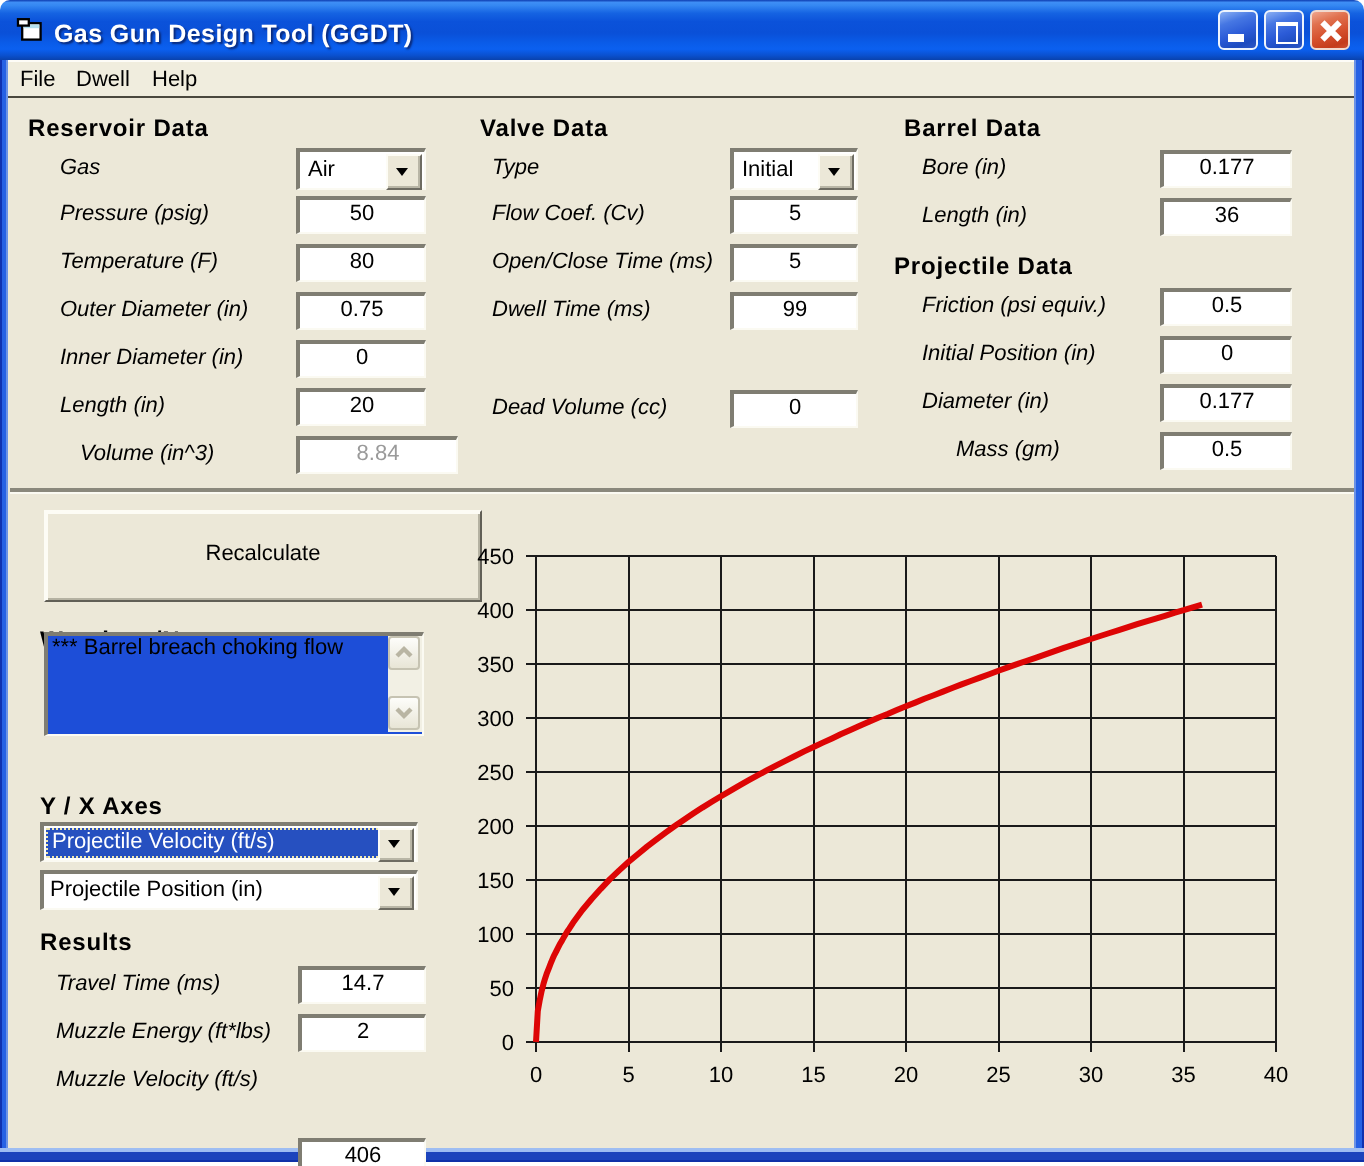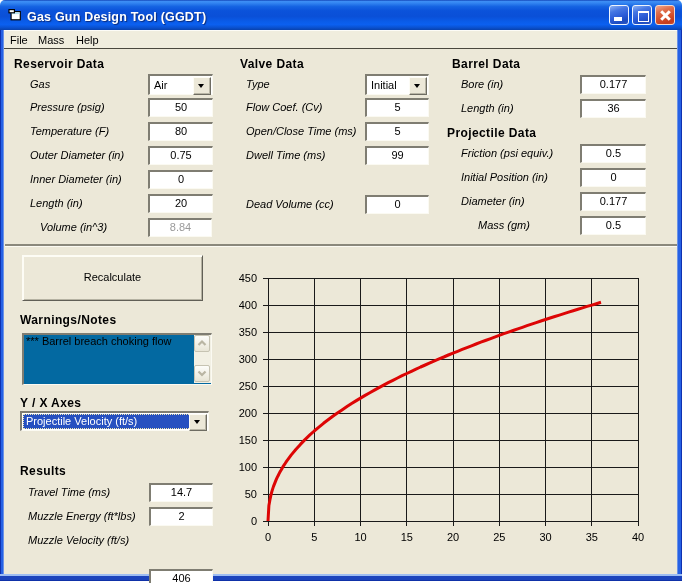--- a/index.html
+++ b/index.html
@@ -45,21 +45,21 @@
     <div class="abs" style="left:4.5px;top:4.5px;width:9px;height:8px;border:1px solid #fff;border-top:2.5px solid #fff;"></div>
   </div>
   <div class="abs" style="left:655px;top:5px;width:20px;height:20px;border-radius:3px;border:1px solid #f1d9ce;box-sizing:border-box;background:linear-gradient(160deg,#f0a68e 0%,#e0714e 28%,#d6512e 58%,#c43c1c 85%,#ce5030 100%);">
     <svg class="abs" style="left:3px;top:3px" width="13" height="13" viewBox="0 0 13 13">
       <path d="M2.2 2.2 L10.8 10.8 M10.8 2.2 L2.2 10.8" stroke="#fff" stroke-width="3"></path>
     </svg>
   </div>
  </div>
  <div class="menubar">
    <span style="left:6px">File</span>
-      <span style="left:34px">Mass</span>
+      <span style="left:34px">Dwell</span>
       <span style="left:72px">Help</span>
  </div>
  <div class="borderL"></div>
  <div class="borderR"></div>
  <div class="borderB"></div>
 
  <div class="sect" style="left:14px;top:57px">Reservoir Data</div>
  <div class="sect" style="left:240px;top:57px">Valve Data</div>
  <div class="sect" style="left:452px;top:57px">Barrel Data</div>
  <div class="sect" style="left:447px;top:126px">Projectile Data</div>
@@ -86,21 +86,21 @@
     </div>
  <div class="tb" style="left:148px;top:146px;width:65px;height:19px;">
       <div>0.75</div>
     </div>
  <div class="tb" style="left:148px;top:170px;width:65px;height:19px;">
       <div>0</div>
     </div>
  <div class="tb" style="left:148px;top:194px;width:65px;height:19px;">
       <div>20</div>
     </div>
- <div class="tb" style="left:148px;top:218px;width:64px;height:19px;color:#9a9a9a">
+ <div class="tb" style="left:148px;top:218px;width:81px;height:19px;color:#9a9a9a">
       <div>8.84</div>
     </div>
 
  <div class="lbl" style="left:246px;top:78px">Type</div>
  <div class="lbl" style="left:246px;top:101px">Flow Coef. (Cv)</div>
  <div class="lbl" style="left:246px;top:125px">Open/Close Time (ms)</div>
  <div class="lbl" style="left:246px;top:149px">Dwell Time (ms)</div>
  <div class="lbl" style="left:246px;top:198px">Dead Volume (cc)</div>
  <div class="combo" style="left:365px;top:74px;width:64px;height:21px;">
    <span class="cbtext">Initial</span>
@@ -141,46 +141,52 @@
     </div>
  <div class="tb" style="left:580px;top:192px;width:66px;height:19px;">
       <div>0.177</div>
     </div>
  <div class="tb" style="left:580px;top:216px;width:66px;height:19px;">
       <div>0.5</div>
     </div>
 
  <div class="etch" style="left:5px;top:244px;width:672px;"></div>
 
- <div class="btn" style="left:22px;top:255px;width:181px;height:46px;">
+ <div class="btn" style="left:22px;top:255px;width:219px;height:46px;">
       <div style="margin-top:15px">Recalculate</div>
     </div>
 
  <div class="sect" style="left:20px;top:313px">Warnings/Notes</div>
- <div class="abs" style="left:22px;top:333px;width:190px;height:52px;background:#0369a1;border-top:2px solid #7f7d72;border-left:2px solid #7f7d72;border-bottom:1px solid #fbfaf2;border-right:1px solid #fbfaf2;box-sizing:border-box;">
+ <div class="abs" style="left:22px;top:316px;width:190px;height:52px;background:#1d4ed8;border-top:2px solid #7f7d72;border-left:2px solid #7f7d72;border-bottom:1px solid #fbfaf2;border-right:1px solid #fbfaf2;box-sizing:border-box;">
    <div class="abs" style="left:2px;top:0px;font-size:11px;white-space:nowrap;">*** Barrel breach choking flow</div>
 
    <div class="abs" style="right:0;top:0;width:17px;height:48px;background:#f2f0e4;">
      <div class="abs" style="left:0;top:0;width:16px;height:17px;background:linear-gradient(180deg,#fdfdfa,#e8e5d6);border:1px solid #c6c3b2;border-radius:2px;box-sizing:border-box;">
        <svg width="14" height="15" viewBox="0 0 14 15">
             <path d="M3.5 9 L7 5.5 L10.5 9" fill="none" stroke="#b9b5a3" stroke-width="2.2"></path>
           </svg>
      </div>
      <div class="abs" style="left:0;bottom:1px;width:16px;height:17px;background:linear-gradient(180deg,#fdfdfa,#e8e5d6);border:1px solid #c6c3b2;border-radius:2px;box-sizing:border-box;">
        <svg width="14" height="15" viewBox="0 0 14 15">
             <path d="M3.5 5.5 L7 9 L10.5 5.5" fill="none" stroke="#b9b5a3" stroke-width="2.2"></path>
           </svg>
      </div>
    </div>
  </div>
 
  <div class="sect" style="left:20px;top:396px">Y / X Axes</div>
  <div class="combo" style="left:20px;top:411px;width:189px;height:20px;">
    <div class="abs" style="left:1px;top:1px;right:17px;bottom:1px;background:#2650c0;border:1px dotted #f0e8b0;"></div>
    <span class="cbtext" style="color:#fff;top:2px;left:4px">Projectile Velocity (ft/s)</span>
+   <div class="dbtn" style="width:16px;height:15px;">
+        <div class="tri" style="left:4px;top:5px"></div>
+      </div>
+ </div>
+ <div class="combo" style="left:20px;top:435px;width:189px;height:20px;">
+   <span class="cbtext" style="top:2px;left:3px">Projectile Position (in)</span>
    <div class="dbtn" style="width:16px;height:15px;">
         <div class="tri" style="left:4px;top:5px"></div>
       </div>
  </div>
 
  <div class="sect" style="left:20px;top:464px">Results</div>
  <div class="lbl" style="left:28px;top:486px">Travel Time (ms)</div>
  <div class="lbl" style="left:28px;top:510px">Muzzle Energy (ft*lbs)</div>
  <div class="lbl" style="left:28px;top:534px">Muzzle Velocity (ft/s)</div>
  <div class="tb" style="left:149px;top:483px;width:64px;height:19px;">

